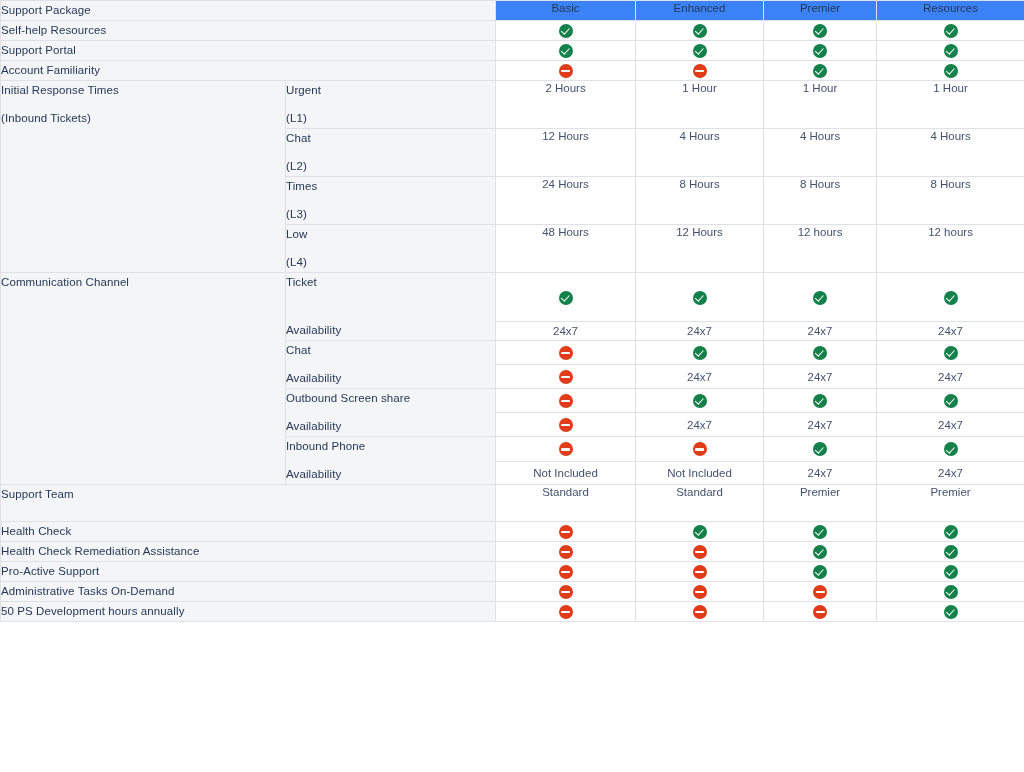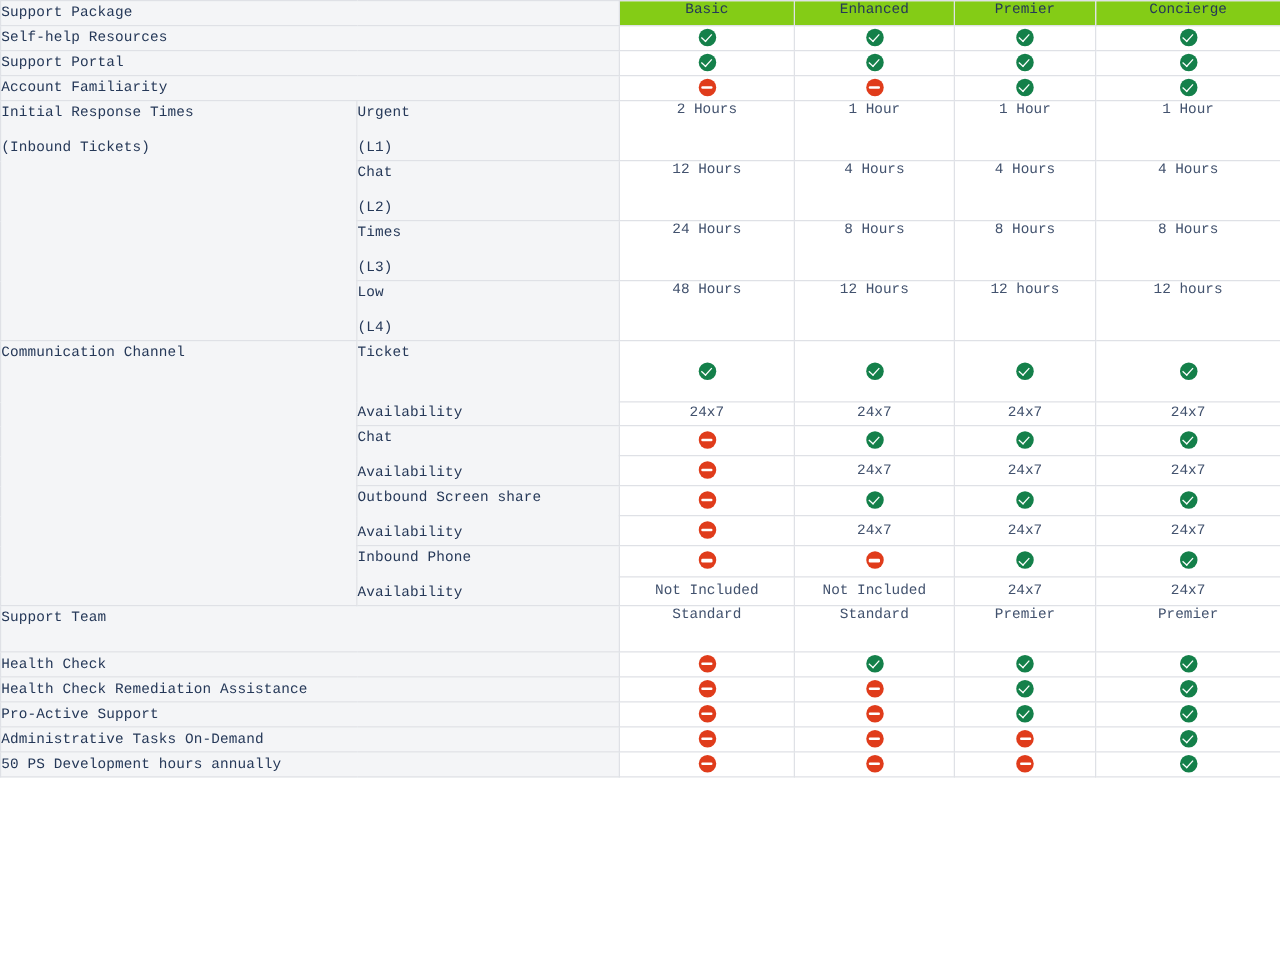--- a/index.html
+++ b/index.html
@@ -13,21 +13,20 @@
     height: 772px;
     overflow: hidden;
     font-family: "Liberation Sans", sans-serif;
     color: #2b3a55;
   }
 
   .matrix {
     width: 1024px;
     border-collapse: collapse;
     table-layout: fixed;
-    font-family: Liberation Mono, monospace;
   }
 
   .matrix td, .matrix th {
     border: 1px solid #dfe1e6;
     padding: 0;
     vertical-align: top;
     font-weight: normal;
   }
 
   
@@ -47,21 +46,21 @@
     color: #253858;
     letter-spacing: 0.1px;
     line-height: 19px;
   }
   .lbl.tall { height: 100%; margin-left: 20px; }
   .lbl .sub-line { display: block; }
   .lbl .sub-line + .sub-line { margin-top: 9px; }
 
   
   .hdr {
-    background: #84cc16;
+    background: #3b82f6;
     text-align: center;
     font-size: 11.5px;
     font-weight: bold;
     color: #253858;
     padding: 8px 4px;
     line-height: 14px;
   }
 
   
   .val {
@@ -128,21 +127,21 @@
       <col class="c-prem">
       <col class="c-conc">
   </colgroup>
   <tbody>
 
     <tr class="r-head">
       <td class="lbl" colspan="2">Support Package</td>
       <td class="hdr">Basic</td>
       <td class="hdr">Enhanced</td>
       <td class="hdr">Premier</td>
-      <td class="hdr">Concierge</td>
+      <td class="hdr">Resources</td>
     </tr>
 
     <tr class="r-slim">
       <td class="lbl" colspan="2">Self-help Resources</td>
       <td class="val mid"><span class="ico ok"></span></td>
       <td class="val mid"><span class="ico ok"></span></td>
       <td class="val mid"><span class="ico ok"></span></td>
       <td class="val mid"><span class="ico ok"></span></td>
     </tr>
 

